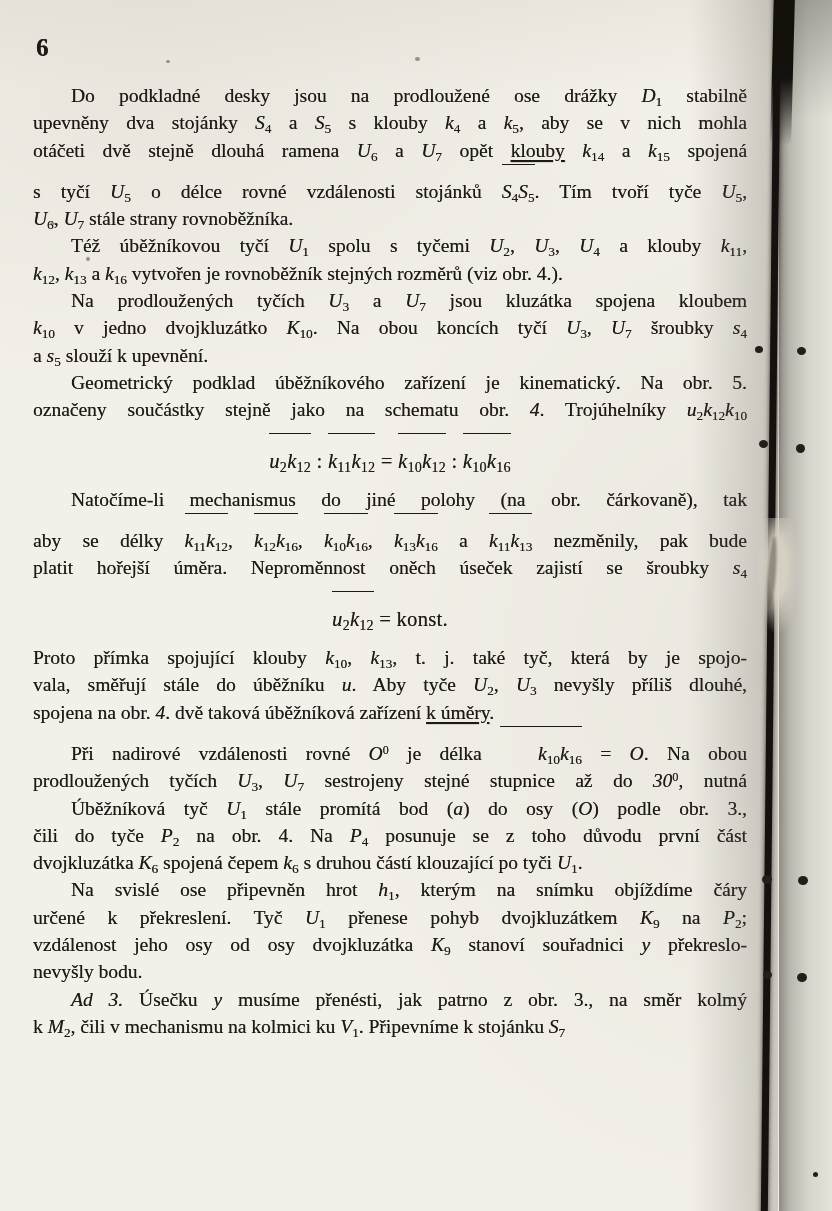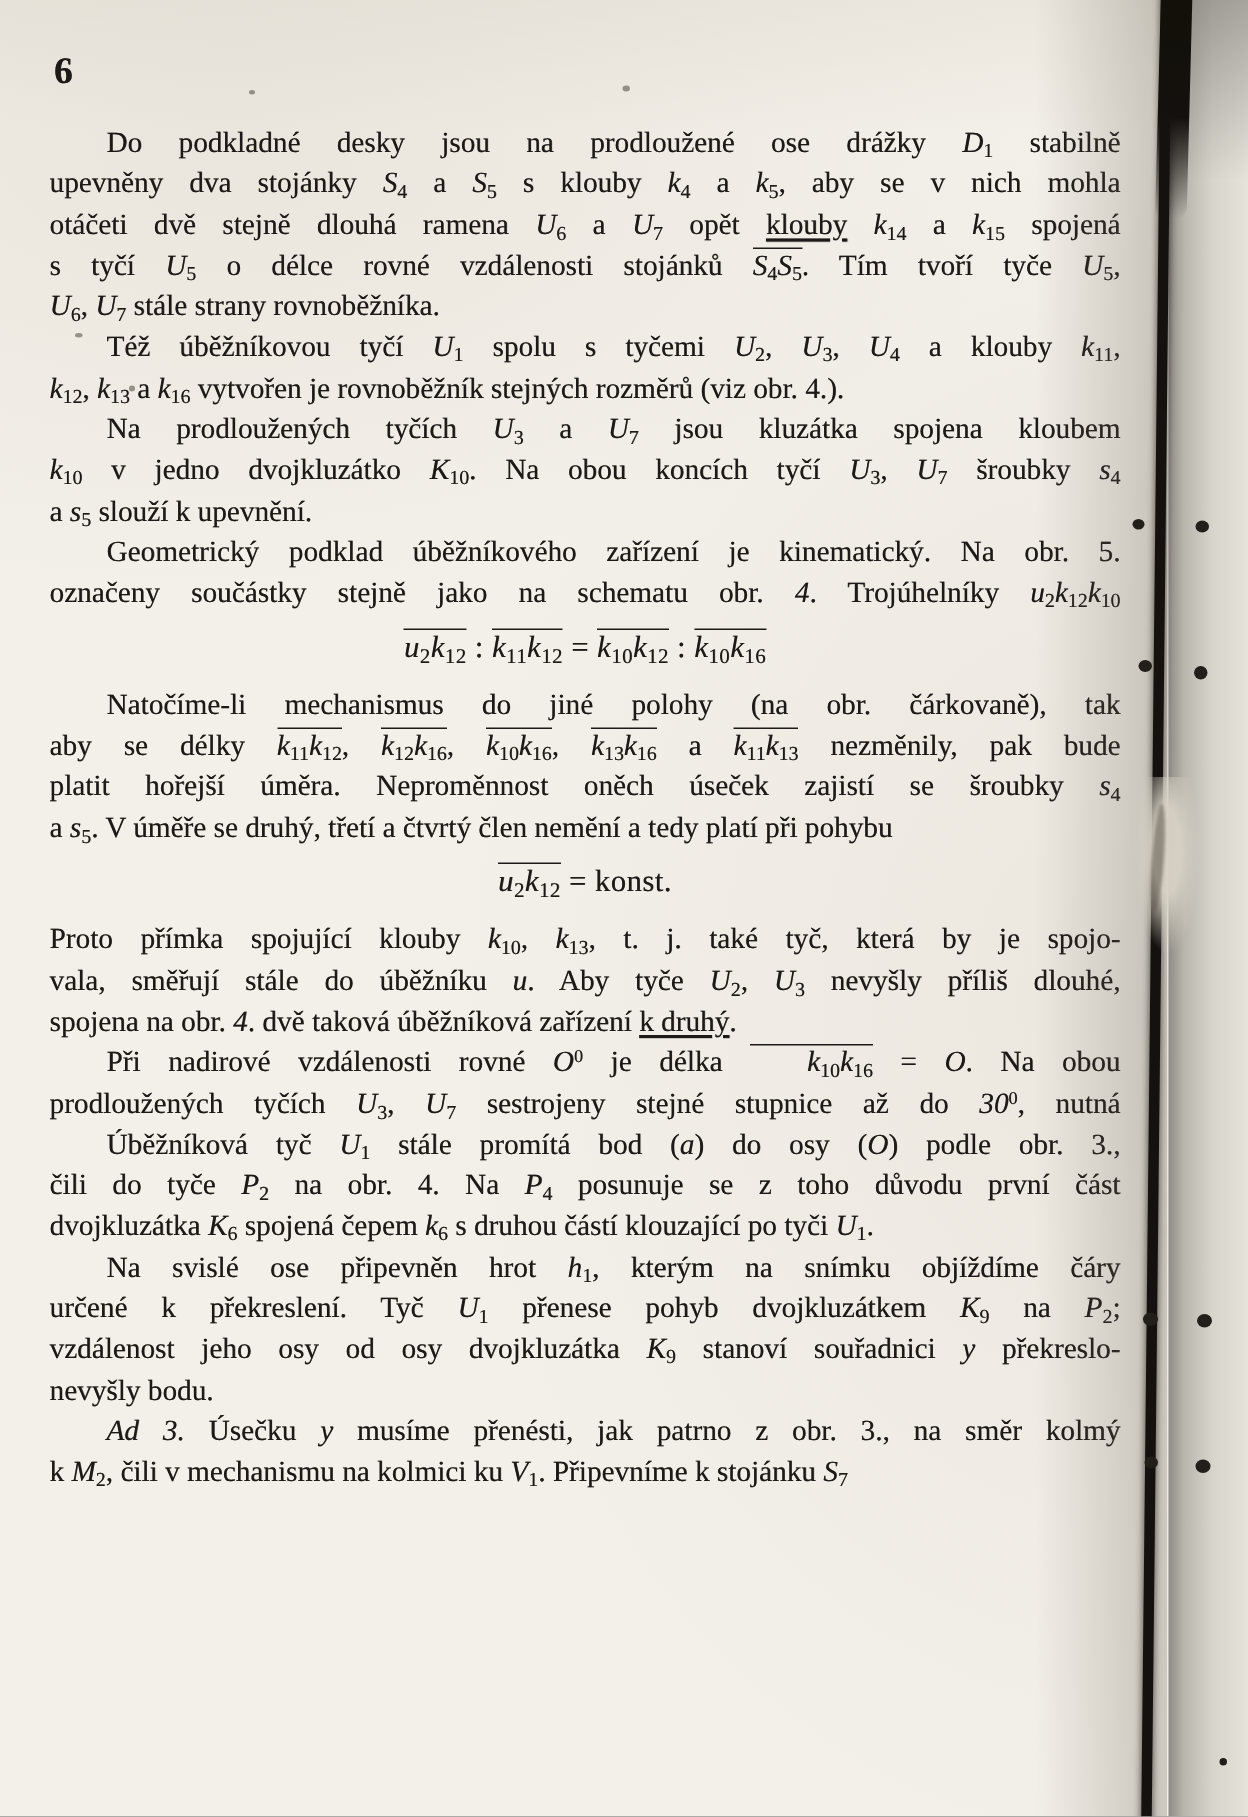--- a/index.html
+++ b/index.html
@@ -23,21 +23,21 @@
     font-size:19.5px;line-height:27.3px;
     text-shadow:0.2px 0.2px 0.35px rgba(28,24,20,0.65);
   }
   .para{margin:0;}
   .line{text-align:justify;text-align-last:justify;}
   .line.last{text-align:left;text-align-last:auto;}
   .para.indent .line:first-child{text-indent:38px;}
   i{font-style:italic;}
   sub{font-size:68%;vertical-align:-0.28em;font-style:normal;line-height:0;}
   sup{font-size:62%;vertical-align:0.5em;line-height:0;}
-  .ov{display:inline-block;border-top:1.6px solid #1c1916;line-height:1.12;padding-top:1px;}
+  .ov{display:inline-block;border-top:1.6px solid #1c1916;line-height:1.12;padding-top:16px;}
   .ul{text-decoration:underline;text-underline-offset:3px;text-decoration-thickness:1.5px;}
   .formula{
     text-align:center;margin:9px 0 11px 0;font-size:20.5px;letter-spacing:0.3px;
   }
   
   .next-page{
     position:absolute;left:779px;top:0;width:53px;height:1211px;z-index:1;
     background:linear-gradient(90deg,#8f8c85 0%,#b9b6ae 20%,#d7d4cc 55%,#e6e3db 100%);
   }
   .next-page-top{
@@ -95,27 +95,26 @@
       </div>
       <div class="para indent">
         <div class="line">Geometrický podklad úběžníkového zařízení je kinematický. Na obr. 5.</div>
         <div class="line">označeny součástky stejně jako na schematu obr. <i>4</i>. Trojúhelníky <i>u</i><sub>2</sub><i>k</i><sub>12</sub><i>k</i><sub>10</sub></div>
       </div>
       <div class="formula"><span class="ov"><i>u</i><sub>2</sub><i>k</i><sub>12</sub></span> : <span class="ov"><i>k</i><sub>11</sub><i>k</i><sub>12</sub></span> = <span class="ov"><i>k</i><sub>10</sub><i>k</i><sub>12</sub></span> : <span class="ov"><i>k</i><sub>10</sub><i>k</i><sub>16</sub></span></div>
       <div class="para indent">
         <div class="line">Natočíme-li mechanismus do jiné polohy (na obr. čárkovaně), tak</div>
         <div class="line">aby se délky <span class="ov"><i>k</i><sub>11</sub><i>k</i><sub>12</sub></span>, <span class="ov"><i>k</i><sub>12</sub><i>k</i><sub>16</sub></span>, <span class="ov"><i>k</i><sub>10</sub><i>k</i><sub>16</sub></span>, <span class="ov"><i>k</i><sub>13</sub><i>k</i><sub>16</sub></span> a <span class="ov"><i>k</i><sub>11</sub><i>k</i><sub>13</sub></span> nezměnily, pak bude</div>
         <div class="line">platit hořejší úměra. Neproměnnost oněch úseček zajistí se šroubky <i>s</i><sub>4</sub></div>
-        <div class="line last">a <i>s</i><sub>5</sub>. V úměře se druhý, třetí a čtvrtý člen nemění a tedy platí při pohybu</div>
       </div>
       <div class="formula"><span class="ov"><i>u</i><sub>2</sub><i>k</i><sub>12</sub></span> = konst.</div>
       <div class="para">
         <div class="line">Proto přímka spojující klouby <i>k</i><sub>10</sub>, <i>k</i><sub>13</sub>, t. j. také tyč, která by je spojo-</div>
         <div class="line">vala, směřují stále do úběžníku <i>u</i>. Aby tyče <i>U</i><sub>2</sub>, <i>U</i><sub>3</sub> nevyšly příliš dlouhé,</div>
-        <div class="line last">spojena na obr. <i>4</i>. dvě taková úběžníková zařízení <span class="ul">k druhý</span>.</div>
+        <div class="line last">spojena na obr. <i>4</i>. dvě taková úběžníková zařízení <span class="ul">k úměry</span>.</div>
       </div>
       <div class="para indent">
         <div class="line">Při nadirové vzdálenosti rovné <i>O</i><sup>0</sup> je délka <span class="ov"><i>k</i><sub>10</sub><i>k</i><sub>16</sub></span> = <i>O</i>. Na obou</div>
         <div class="line">prodloužených tyčích <i>U</i><sub>3</sub>, <i>U</i><sub>7</sub> sestrojeny stejné stupnice až do <i>30</i><sup>0</sup>, nutná</div>
       </div>
       <div class="para indent">
         <div class="line">Úběžníková tyč <i>U</i><sub>1</sub> stále promítá bod (<i>a</i>) do osy (<i>O</i>) podle obr. 3.,</div>
         <div class="line">čili do tyče <i>P</i><sub>2</sub> na obr. 4. Na <i>P</i><sub>4</sub> posunuje se z toho důvodu první část</div>
         <div class="line last">dvojkluzátka <i>K</i><sub>6</sub> spojená čepem <i>k</i><sub>6</sub> s druhou částí klouzající po tyči <i>U</i><sub>1</sub>.</div>
       </div>

